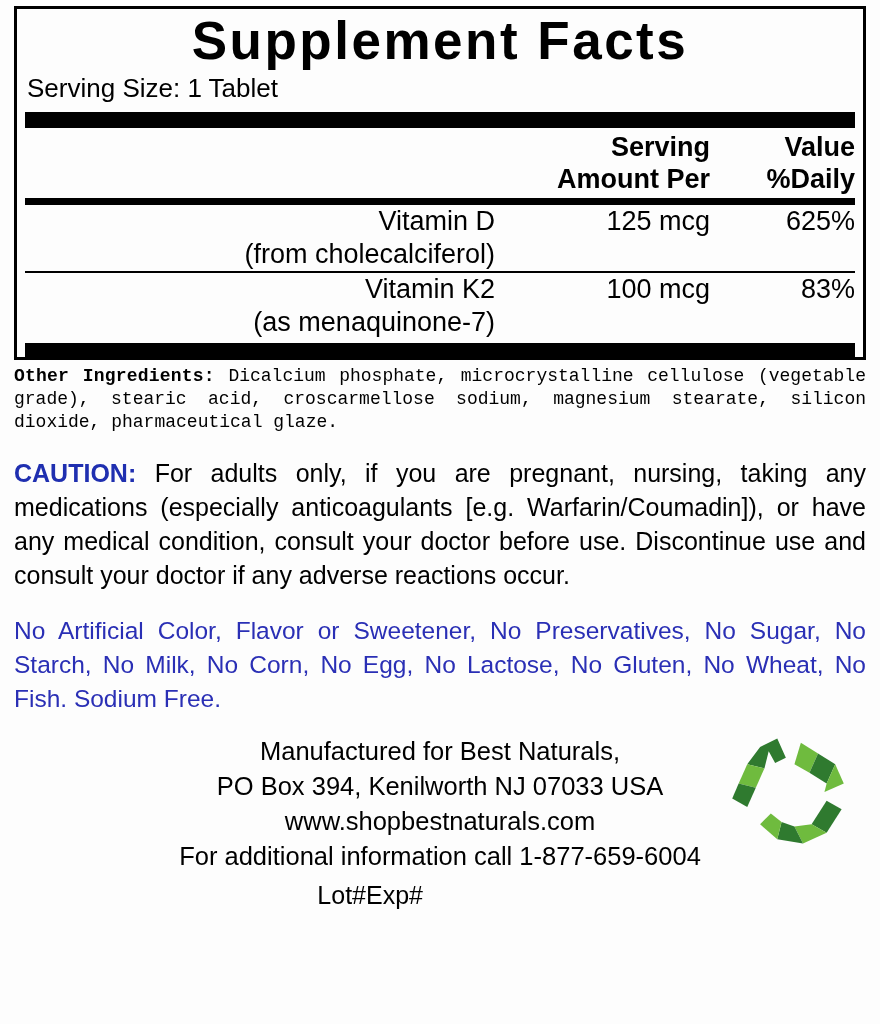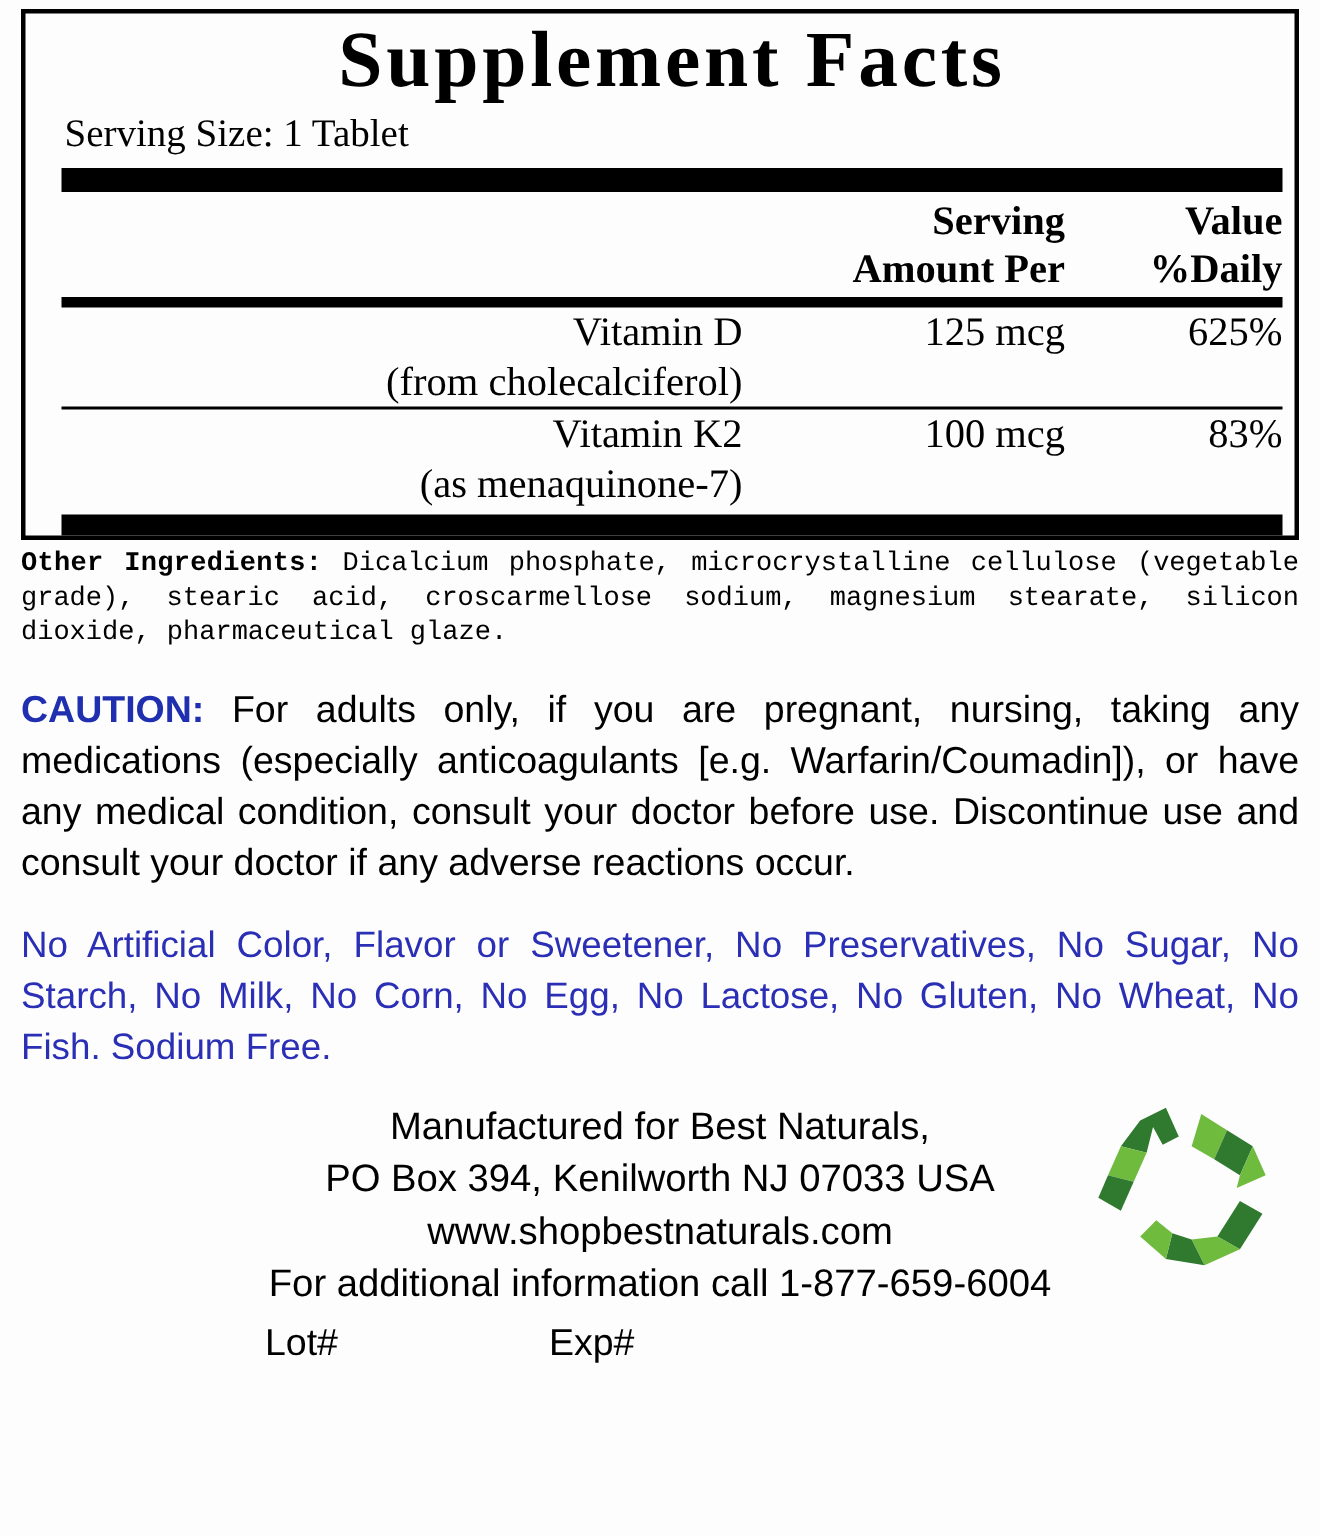--- a/index.html
+++ b/index.html
@@ -19,23 +19,22 @@
     width: 880px;
     height: 1024px;
     background: #fdfdfd;
     box-sizing: border-box;
     padding: 6px 14px 0 14px;
   }
 
   
   .sf-panel {
     border: 3px solid #000;
-    padding: 4px 8px 0 24px;
+    padding: 4px 8px 0 8px;
     box-sizing: border-box;
-    font-family: Liberation Serif, serif;
   }
   .sf-title {
     font-size: 53px;
     font-weight: bold;
     letter-spacing: 2.5px;
     line-height: 1.05;
     text-align: center;
     white-space: nowrap;
     margin: 0 0 2px 0;
   }
@@ -133,21 +132,21 @@
     line-height: 1.38;
     position: relative;
   }
   .manufacturer .line { display: block; }
   .lot-row {
     display: flex;
     font-size: 25px;
     margin-top: 4px;
     padding-left: 22px;
   }
-  .lot-row .lot { width: 330px; text-align: center; }
+  .lot-row .lot { width: 330px; text-align: right; }
   .lot-row .exp { text-align: left; }
 
   
   .recycle {
     position: absolute;
     right: 12px;
     top: -2px;
     width: 132px;
     height: 118px;
   }

